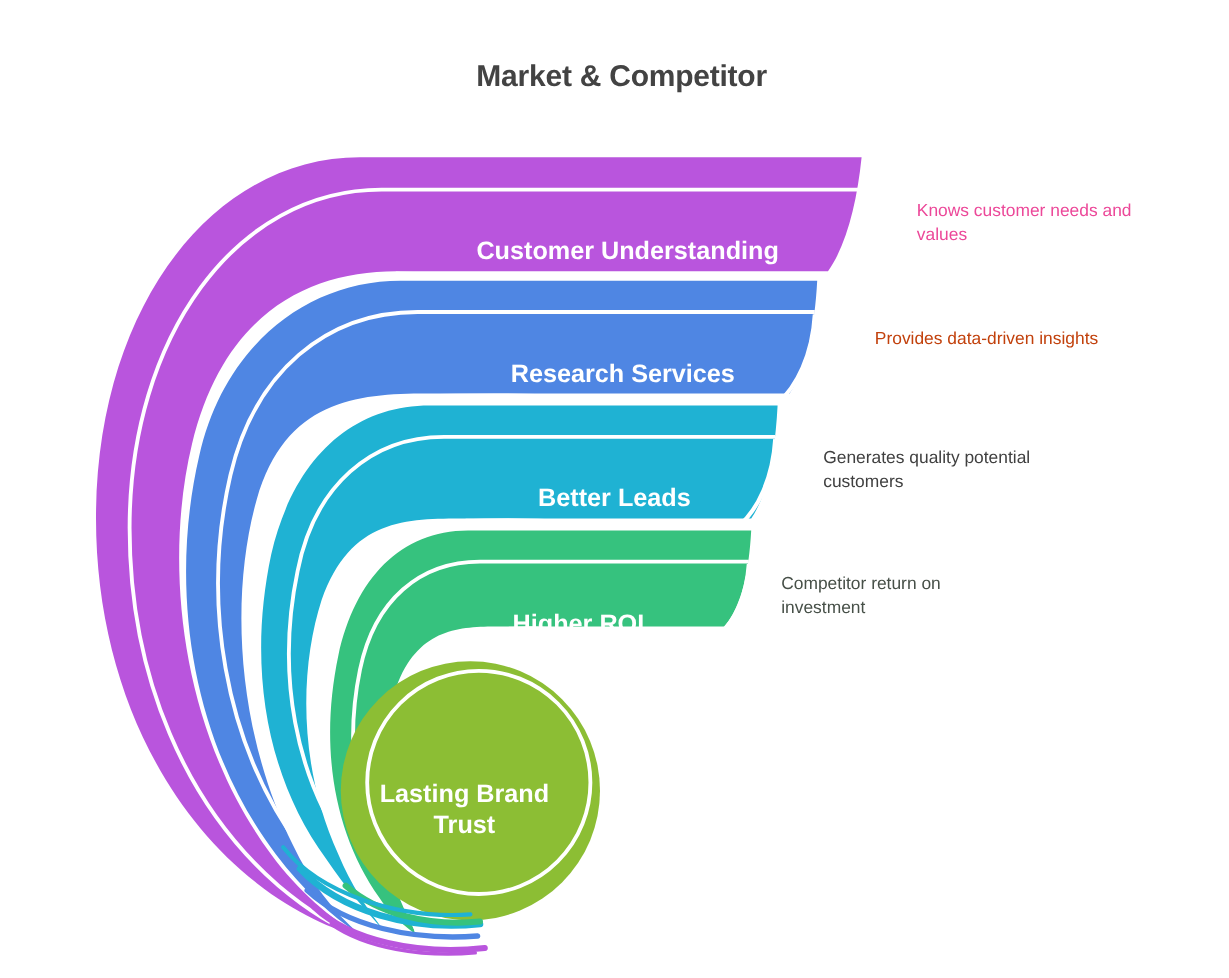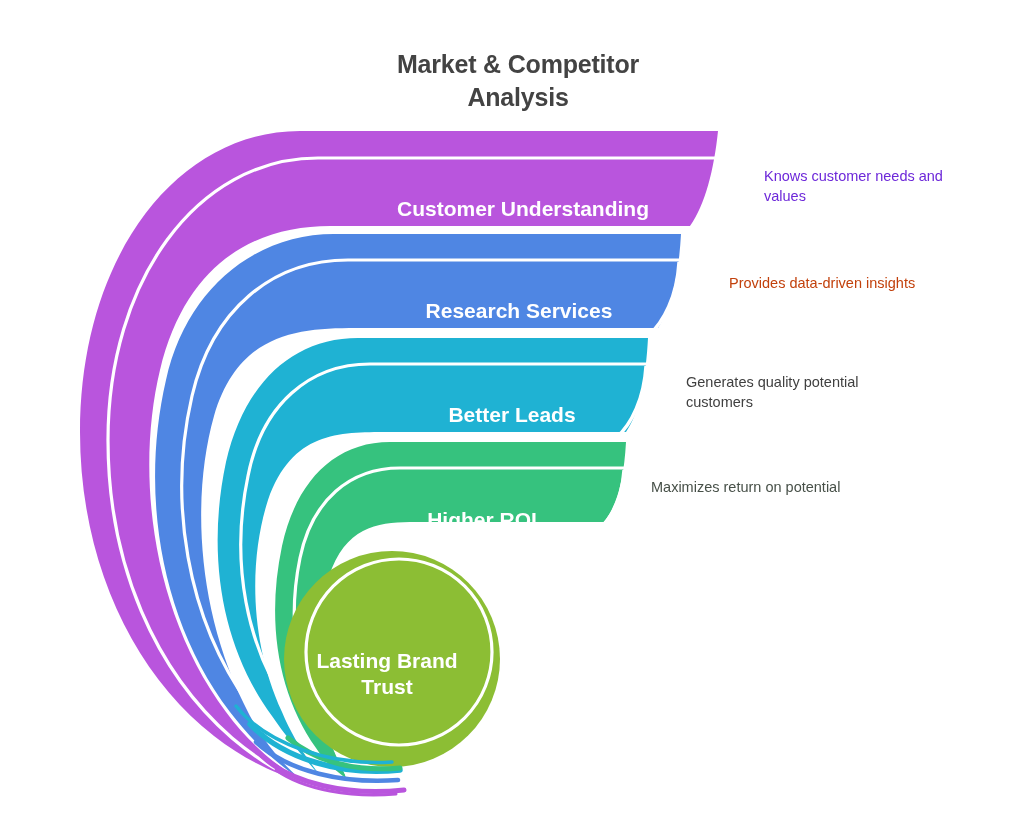--- a/index.html
+++ b/index.html
@@ -38,34 +38,33 @@
     text-anchor:middle;
   }
 
   .annotation{
     position:absolute;
     font-size:14.5px;
     line-height:1.38;
     font-family:"Liberation Sans", sans-serif;
     white-space:pre-line;
   }
-  .a0{left:764px;top:166px;width:215px;color:#6d28d9;}
+  .a0{left:764px;top:166px;width:215px;color:#ec4899;}
   .a1{left:729px;top:273px;width:235px;color:#c2410c;}
   .a2{left:686px;top:372px;width:215px;color:#404040;}
   .a3{left:651px;top:477px;width:205px;color:#475048;}
   .a4{left:546px;top:632px;width:215px;color:#51573f;}
 </style>
 </head>
 <body>
 
 <div class="page">
 
   <div class="title">
     <span class="line">Market &amp; Competitor</span>
-    <span class="line">Analysis</span>
   </div>
 
   <svg class="figure" viewBox="0 0 1024 815">
 
     <g>
       <path fill="#b955dd" d="M718,131
            L300,131
            C176,131 80,258 80,432
            C80,560 132,672 214,736
            C246,761 278,775 302,781
@@ -159,15 +158,15 @@
       <path fill="none" stroke="#36c27e" stroke-width="5" stroke-linecap="round" d="M288,738 C316,762 356,772 400,768"></path>
       <path fill="none" stroke="#1fb2d3" stroke-width="3.5" stroke-linecap="round" d="M236,706 C266,744 330,766 392,762"></path>
       <path fill="none" stroke="#b955dd" stroke-width="3" stroke-linecap="round" d="M276,770 C304,790 352,798 396,794"></path>
     </g>
 
   </svg>
 
   <div class="annotation a0">Knows customer needs and values</div>
   <div class="annotation a1">Provides data-driven insights</div>
   <div class="annotation a2">Generates quality potential customers</div>
-  <div class="annotation a3">Maximizes return on potential</div>
+  <div class="annotation a3">Competitor return on investment</div>
 
 </div>
 
 </body></html>

